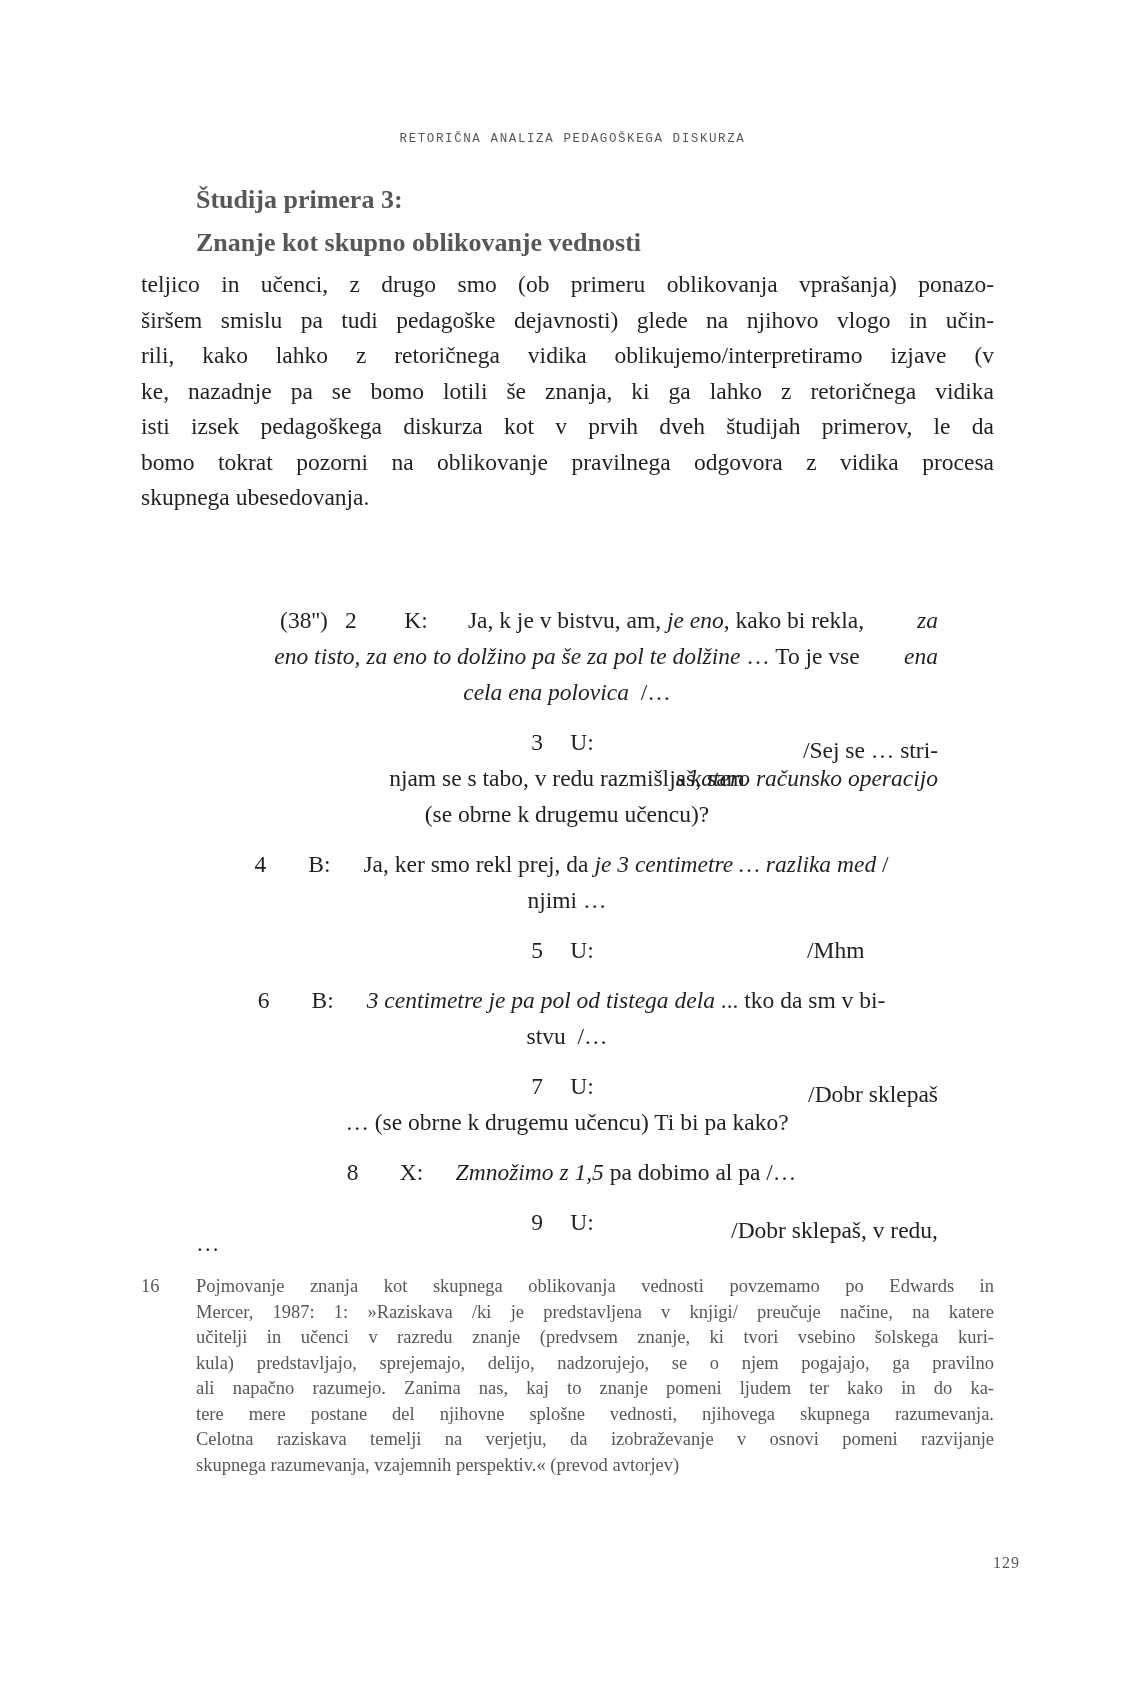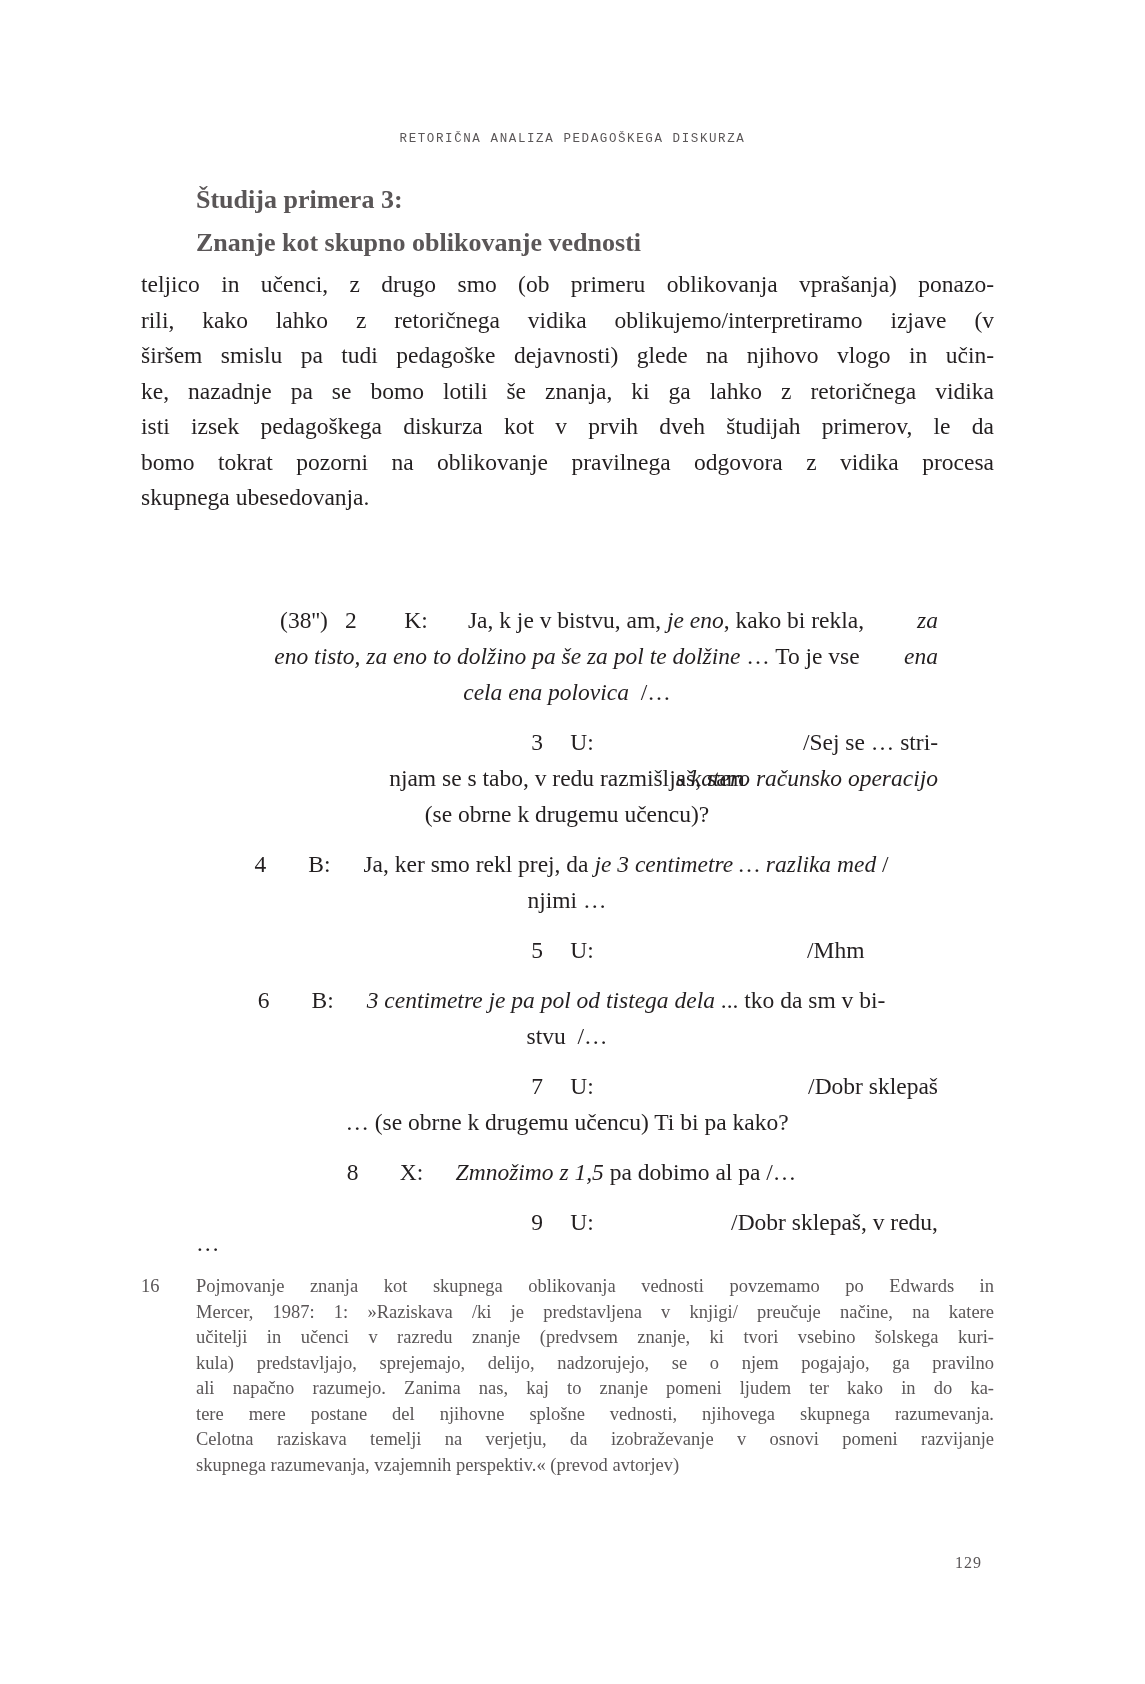--- a/index.html
+++ b/index.html
@@ -25,50 +25,50 @@
     .body-par .line.last { text-align-last: left; }
     sup.fn { font-size: 11px; vertical-align: 11px; line-height: 0; }
     .dialogue {
       position: absolute; left: 196px; top: 602px; width: 742px;
       font-size: 23.5px; color: #231f20;
     }
     .turn { position: relative; margin-bottom: 14px; }
     .turn .row { display: block; line-height: 36px; height: 36px; white-space: nowrap; position: relative; text-align: center; }
     .ln { display: inline-block; width: 30px; }
     .spk { display: inline-block; width: 60px; }
-    .sp-right { position: absolute; right: 0; top: 0; }
+    .sp-right { position: absolute; right: 0; top: 8px; }
     em { font-style: italic; }
     .ellipsis-end { position: absolute; left: 196px; top: 1230px; font-size: 23.5px; color: #231f20; }
     .footnote {
       position: absolute; left: 141px; top: 1274px; width: 853px;
       font-size: 18.5px; line-height: 25.5px; color: #5a5657;
     }
     .footnote .fn-num { position: absolute; left: 0; top: 0; }
     .footnote .fn-text { position: absolute; left: 55px; top: 0; width: 798px; }
     .footnote .fn-text .line { display: block; text-align: justify; text-align-last: justify; white-space: nowrap; }
     .footnote .fn-text .line.last { text-align-last: left; }
     .page-number {
-      position: absolute; top: 1554px; left: 934px; width: 48px; text-align: right;
+      position: absolute; top: 1554px; left: 972px; width: 48px; text-align: right;
       font-size: 16px; letter-spacing: 1px; color: #5a5657;
     }
   </style>
 </head>
 <body>
 
 <div class="running-header">RETORIČNA ANALIZA PEDAGOŠKEGA DISKURZA</div>
 
 <div class="heading">
   <div>Študija primera 3:</div>
   <div>Znanje kot skupno oblikovanje vednosti</div>
 </div>
 
 <div class="body-par">
   <span class="line">teljico in učenci, z drugo smo (ob primeru oblikovanja vprašanja) ponazo-</span>
+  <span class="line">širšem smislu pa tudi pedagoške dejavnosti) glede na njihovo vlogo in učin-</span>
   <span class="line">rili, kako lahko z retoričnega vidika oblikujemo/interpretiramo izjave (v</span>
-  <span class="line">širšem smislu pa tudi pedagoške dejavnosti) glede na njihovo vlogo in učin-</span>
   <span class="line">ke, nazadnje pa se bomo lotili še znanja, ki ga lahko z retoričnega vidika</span>
   <span class="line">isti izsek pedagoškega diskurza kot v prvih dveh študijah primerov, le da</span>
   <span class="line">bomo tokrat pozorni na oblikovanje pravilnega odgovora z vidika procesa</span>
   <span class="line last">skupnega ubesedovanja.</span>
 </div>
 
 <div class="dialogue">
 
   <div class="turn">
     <span class="row">

